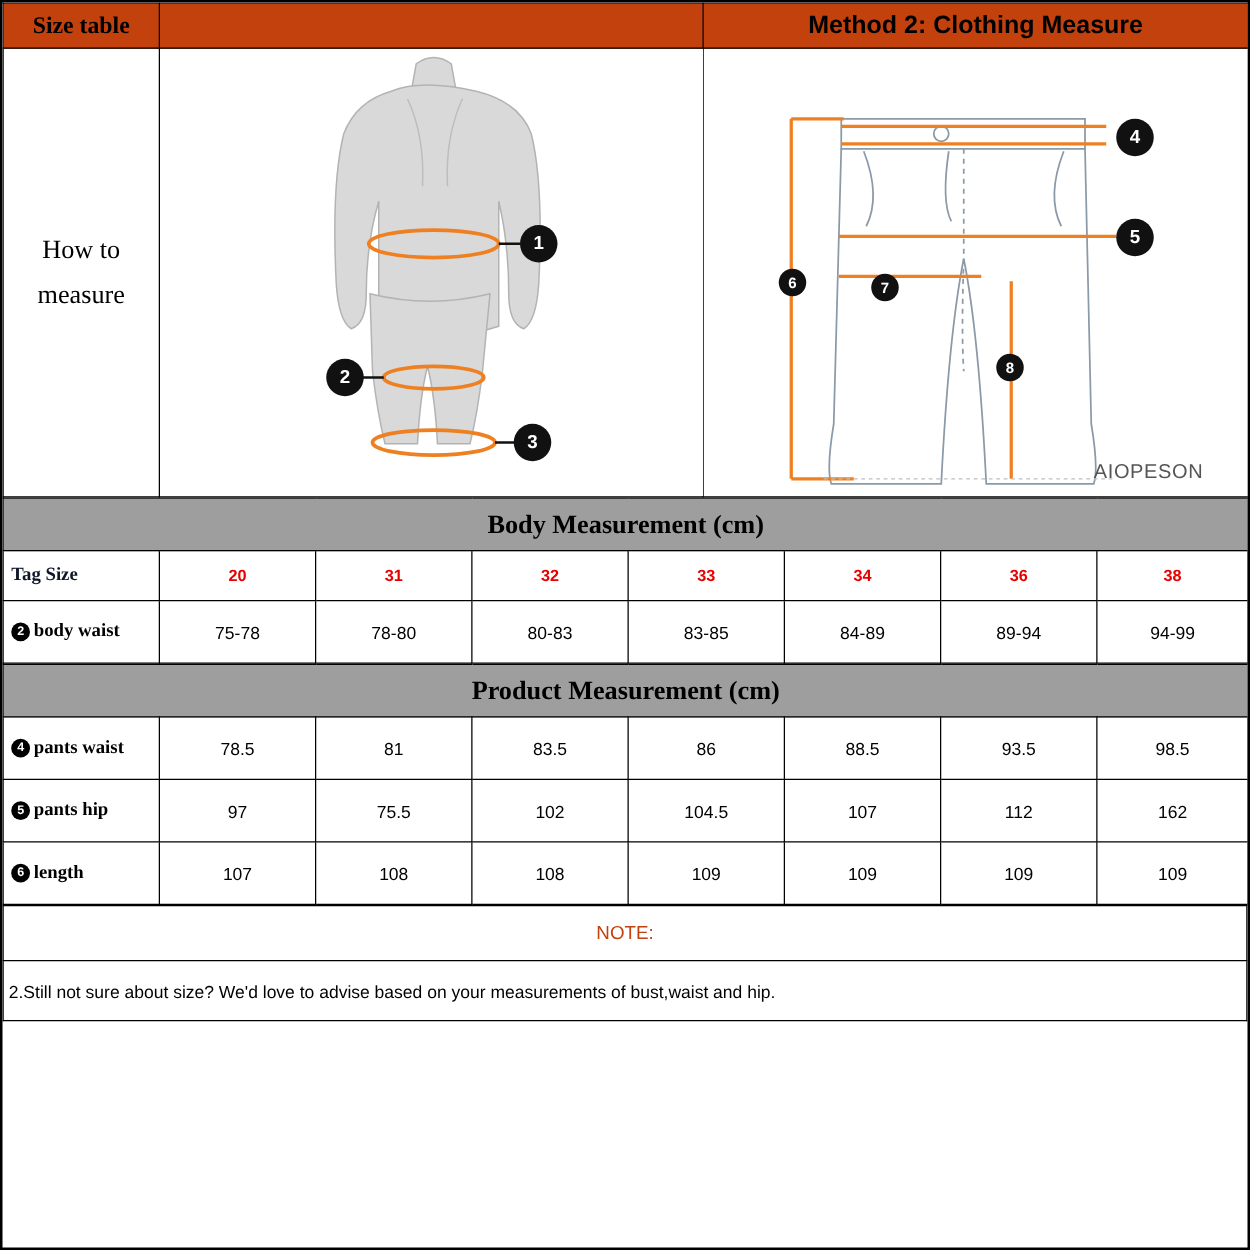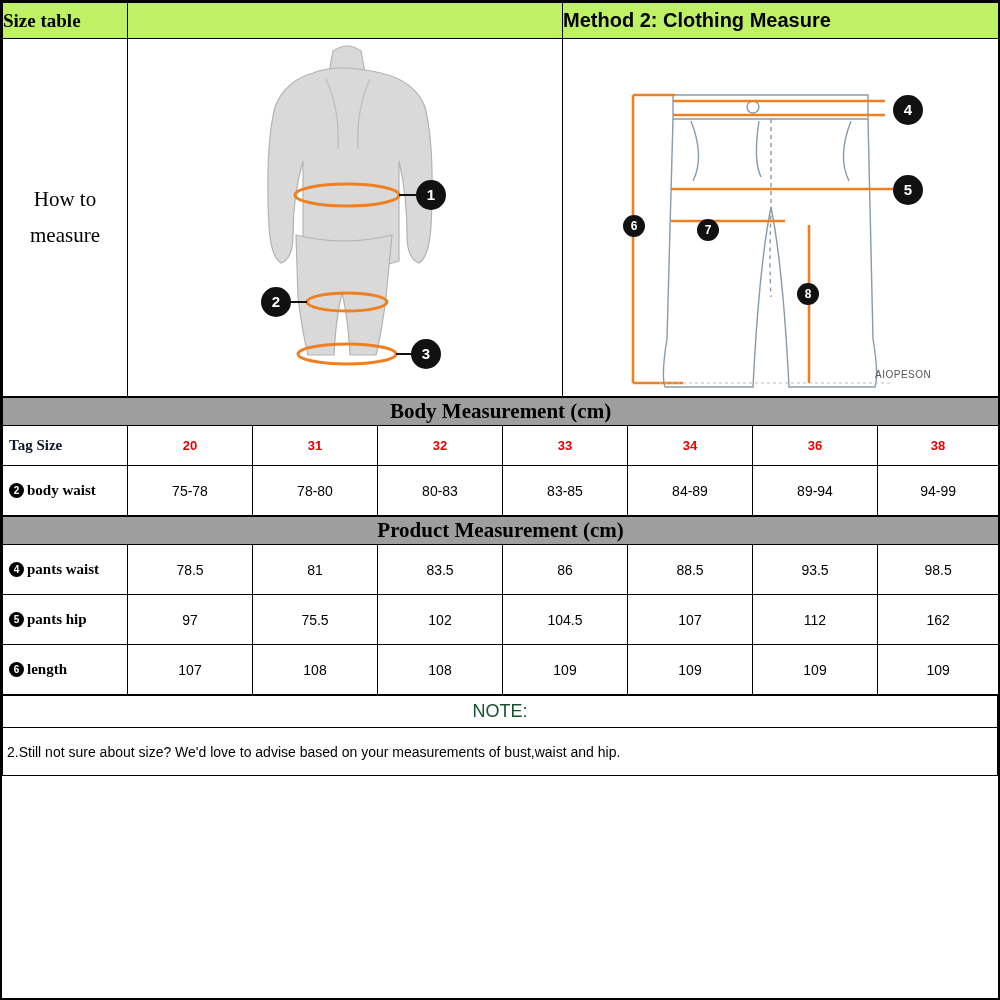--- a/index.html
+++ b/index.html
@@ -18,22 +18,22 @@
   }
   table.grid {
     border-collapse: collapse;
     width: 100%;
     table-layout: fixed;
   }
   td, th { border: 1px solid #000; padding: 0; }
 
   
   .top-row-head td {
-    background: #bef264;
-    text-align: left;
+    background: #c2410c;
+    text-align: center;
     font-size: 20px;
     font-weight: bold;
     height: 36px;
     color: #000;
   }
   .top-row-head td.label-left {
     font-size: 19px;
     font-family: "Liberation Serif", serif;
   }
   .how-to {
@@ -44,41 +44,41 @@
     vertical-align: middle;
   }
   .fig-cell { position: relative; height: 355px; vertical-align: top; background:#fff; }
 
   
   .banner td {
     background: #9e9e9e;
     text-align: center;
     font-weight: bold;
     font-size: 21px;
-    height: 28px;
+    height: 42px;
     font-family: "Liberation Serif", serif;
   }
 
   
   .mrow td { height: 50px; font-size: 14px; text-align: center; vertical-align: middle; }
   .mrow td.rowhdr {
     text-align: left;
     padding-left: 6px;
     font-weight: bold;
     font-size: 15px;
     font-family: "Liberation Serif", serif;
   }
   .tagsize td { height: 40px; color: #e60000; font-weight: bold; font-size: 13px; }
   .tagsize td.rowhdr { color:#0f172a; font-size: 15px; }
 
   .note-head td {
     text-align: center;
-    color: #14532d;
-    font-size: 18px;
-    height: 32px;
+    color: #c2410c;
+    font-size: 15px;
+    height: 44px;
   }
   .note-line td {
     font-size: 14px;
     height: 48px;
     padding-left: 4px;
     text-align: left;
     font-family: "Liberation Sans", sans-serif;
   }
 
   
@@ -107,21 +107,21 @@
     font-weight: bold;
     line-height: 30px;
     text-align: center;
     font-family: "Liberation Sans", sans-serif;
   }
   .badge.sm {
     width: 22px; height: 22px; line-height: 22px; font-size: 12px;
   }
   .wm {
     position: absolute;
-    font-size: 10px;
+    font-size: 16px;
     color: #555;
     letter-spacing: .5px;
   }
 </style>
 </head>
 <body>
 
 <div id="sheet">
 
   <table class="grid">

